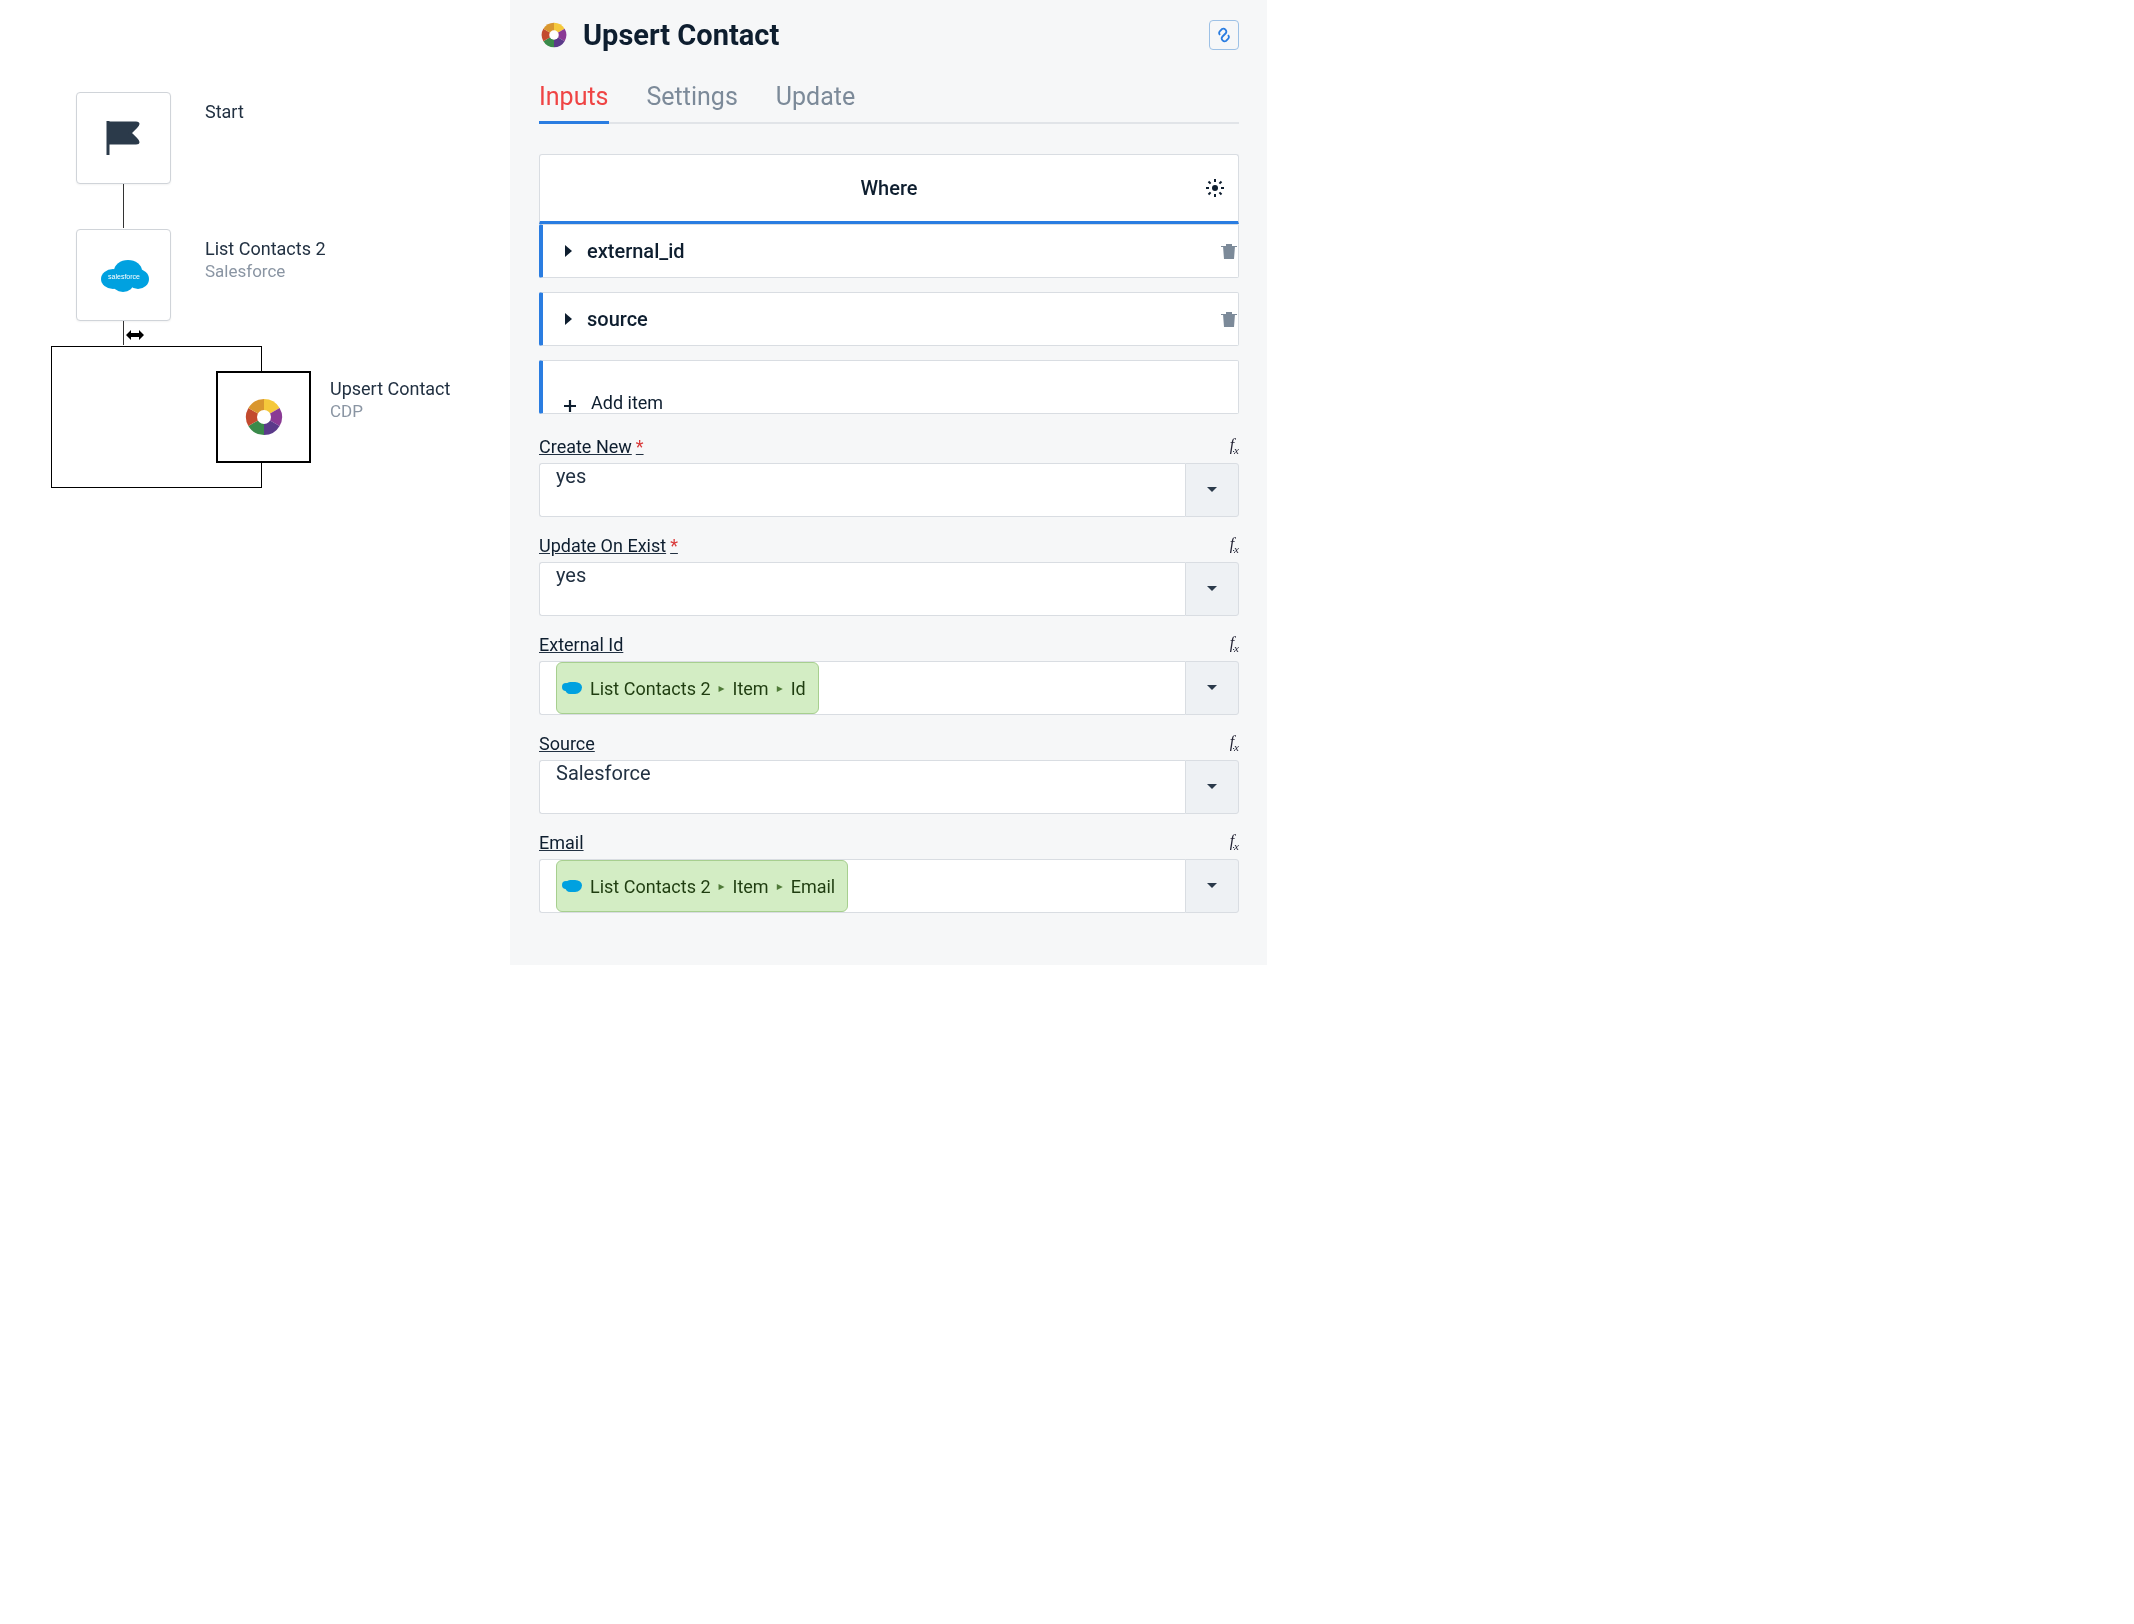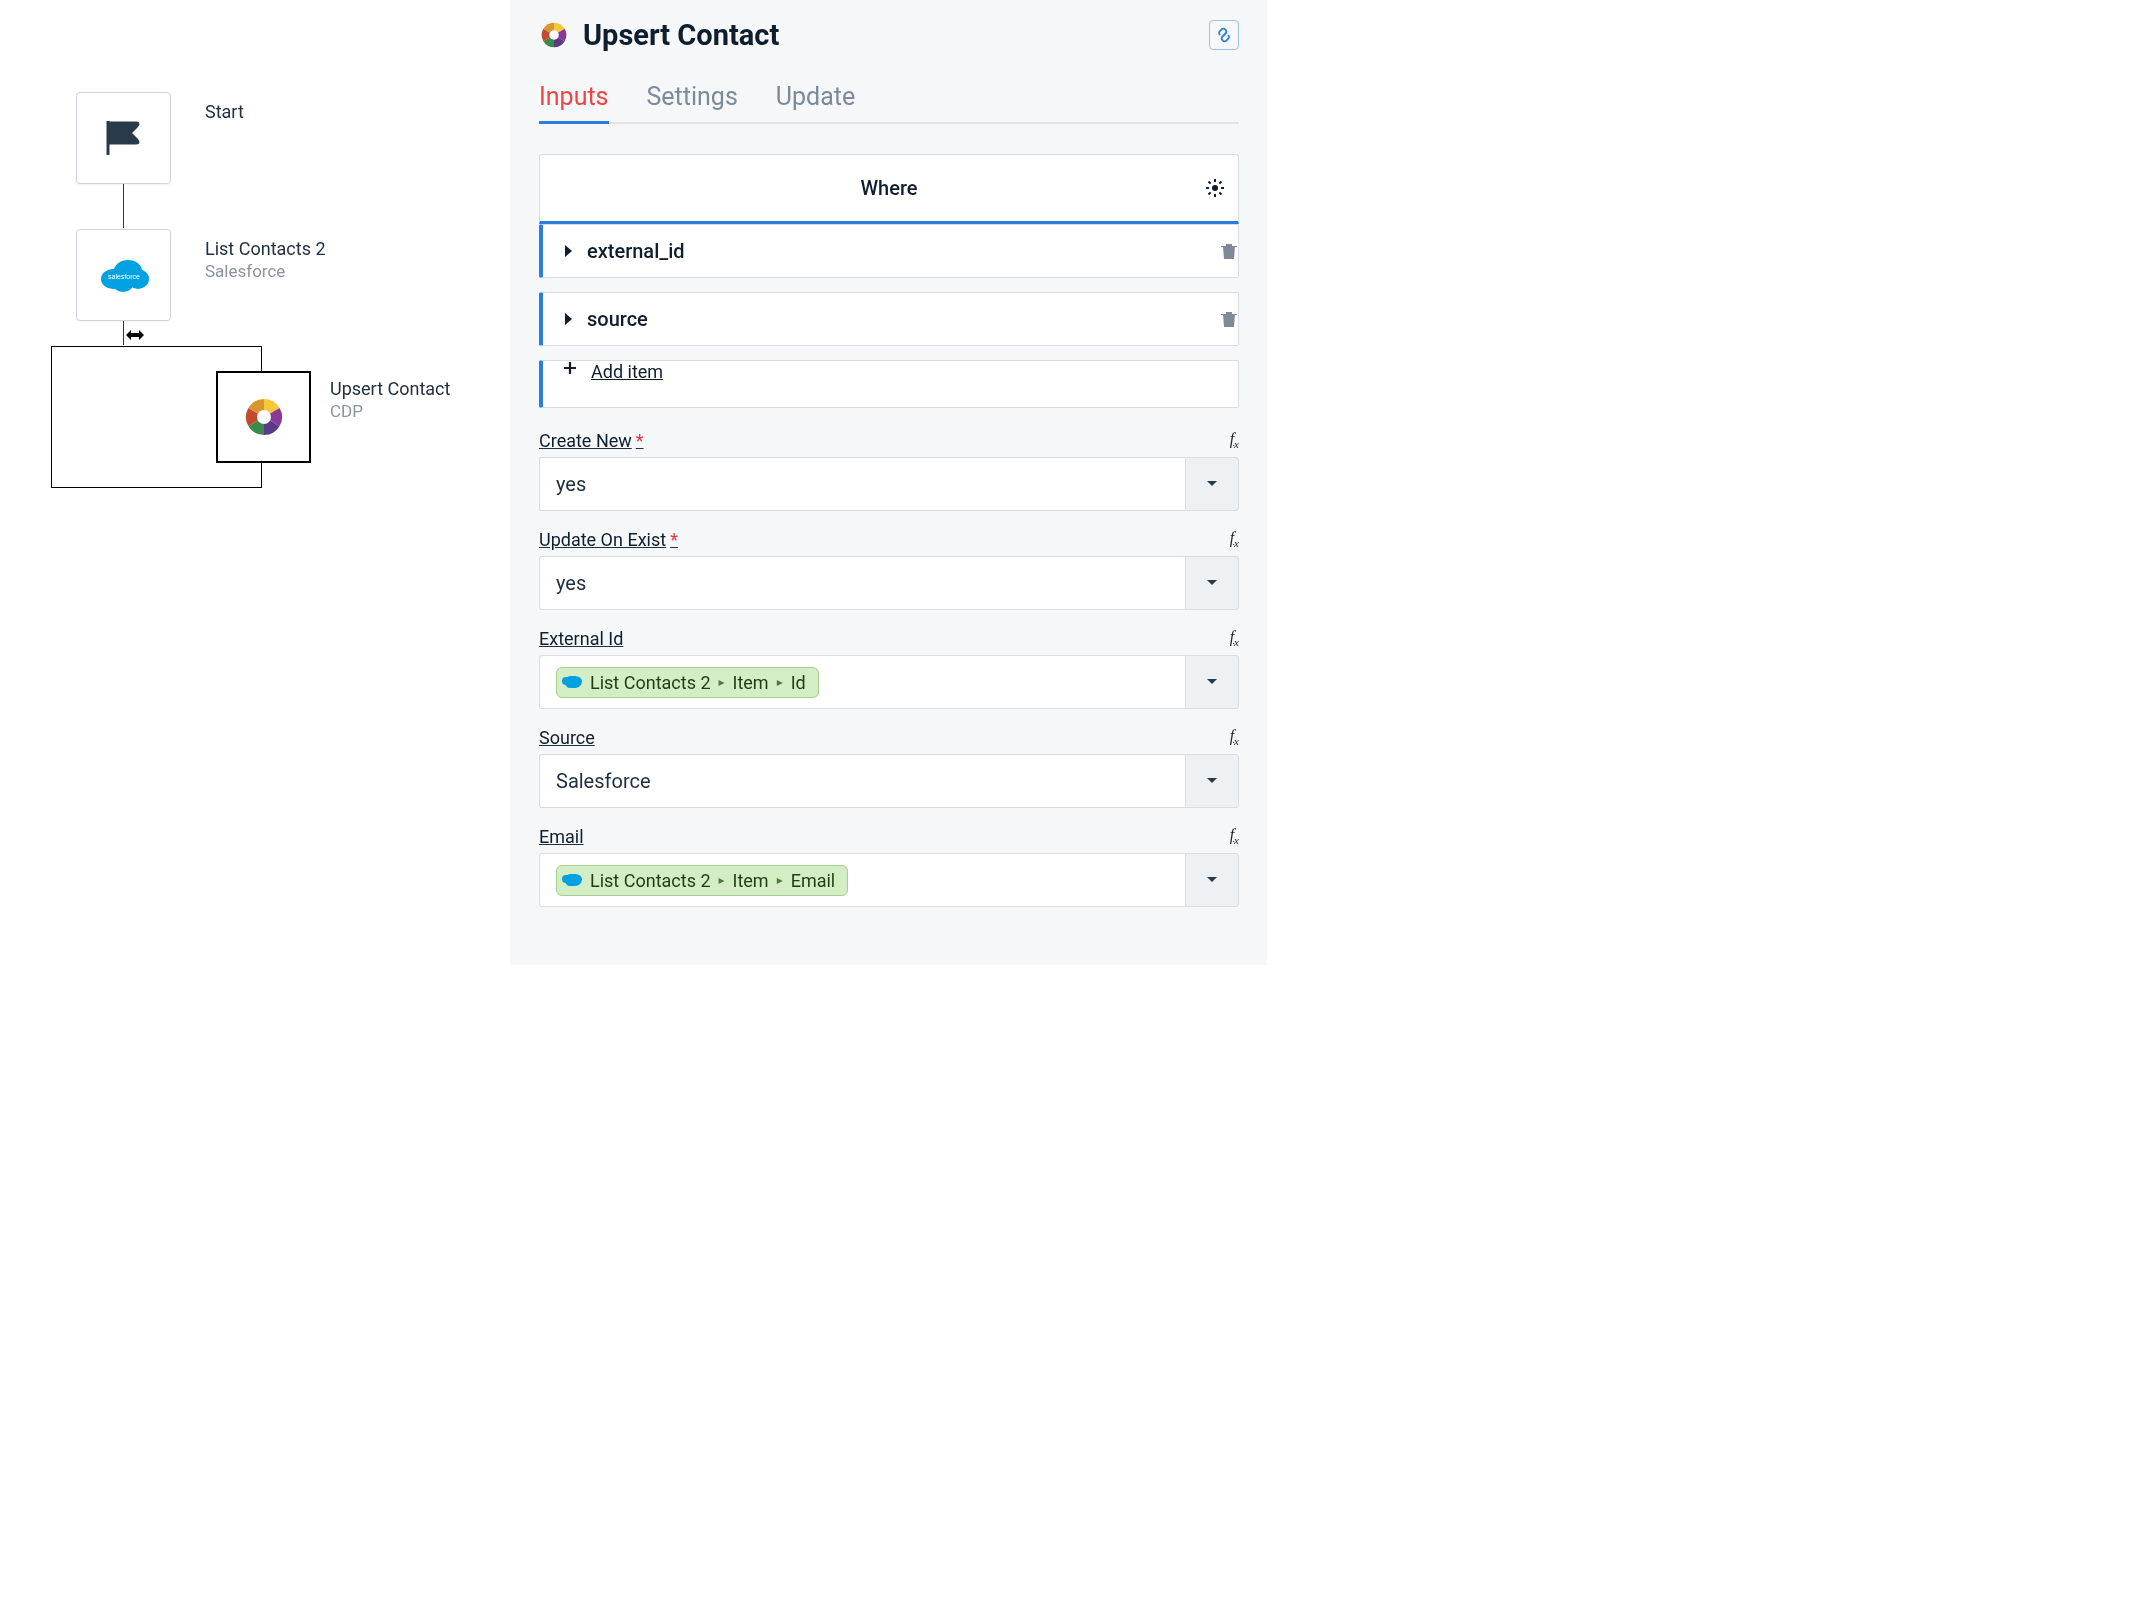--- a/index.html
+++ b/index.html
@@ -132,48 +132,46 @@
     margin-bottom: 14px;
     gap:14px;
   }
   .where-item .label { font-size:20px; font-weight:500; color:#0e1e2f; }
   .where-item .trash { margin-left:auto; color:#7c8a99; }
   .add-item {
     background:#fff;
     border:1px solid #d9dde2;
     border-left: 4px solid #2a7de1;
     border-radius:2px;
-    height:48px;
+    height:54px;
     display:flex;
-    align-items:flex-start;
+    align-items:flex-end;
     padding: 0 14px 0 20px;
     margin-bottom: 22px;
     gap:14px;
     color:#0e1e2f;
-    text-decoration:underline;
   }
   .field-group { margin-bottom: 18px; }
   .field-label-row {
     display:flex; align-items:flex-start; margin-bottom:6px;text-decoration:underline;
   }
   .field-label { font-size:18px; color:#0e1e2f; }
   .req { color:#d93a3a; margin-left:4px; }
   .fx { margin-left:auto; font-style:italic; font-size:16px; color:#223; font-family: Georgia, serif; }
   .fx sub{ font-size:11px; font-style:italic;}
   .field-input-row { display:flex; }
   .field-input {
     flex:1;
     background:#fff;
     border:1px solid #d9dde2;
     border-right:none;
     border-radius:3px 0 0 3px;
     height:54px;
     padding: 0 16px;
     display:flex;
-    align-items:center;
     font-size:20px;
     color:#223142;
   }
   .field-caret {
     width:54px;
     background:#eef1f4;
     border:1px solid #d9dde2;
     border-radius:0 3px 3px 0;
     display:flex;
     align-items:center;

